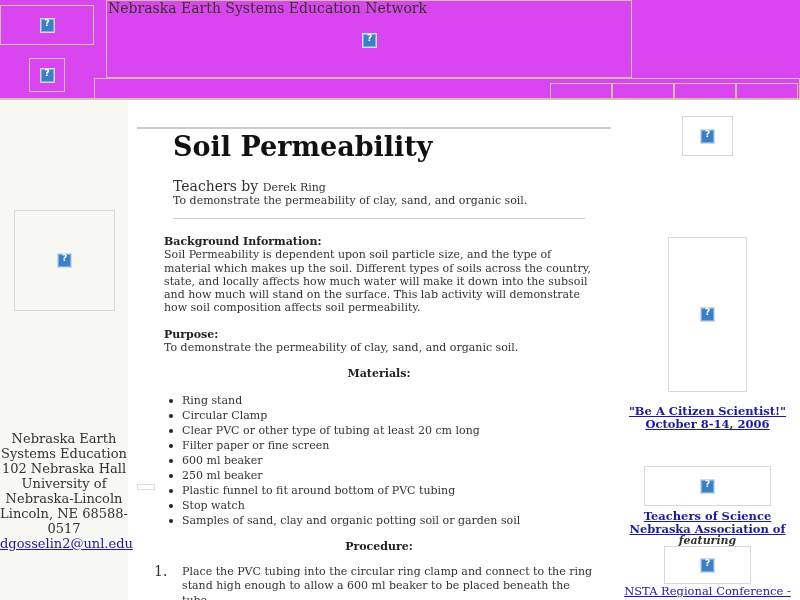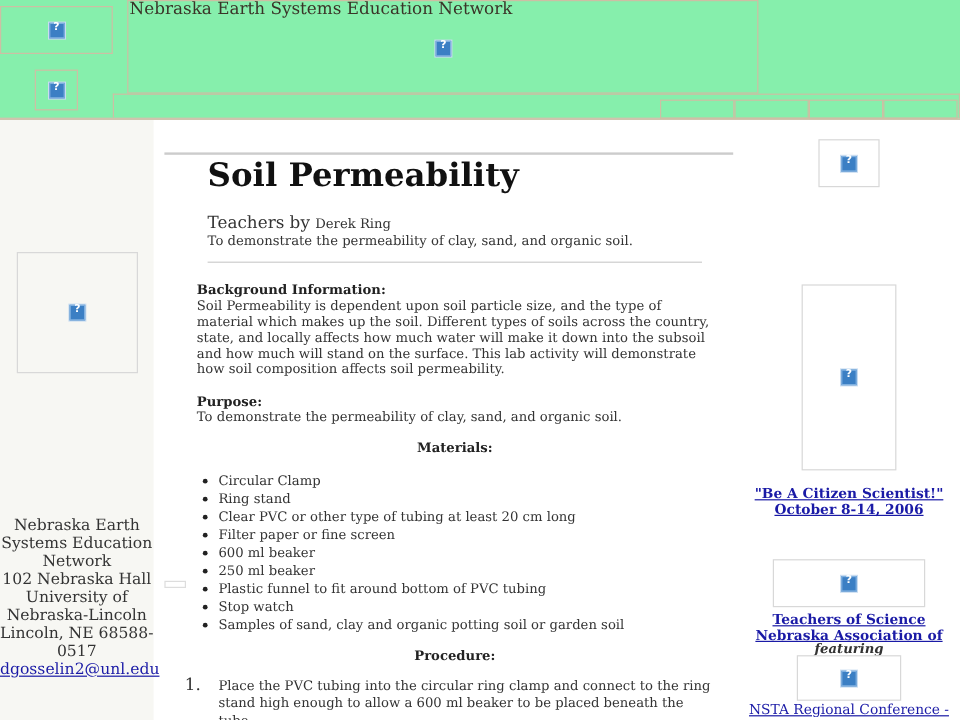--- a/index.html
+++ b/index.html
@@ -20,21 +20,21 @@
     text-align: center; font-size: 9px; font-weight: bold; color: #fff;
     font-family: "DejaVu Sans", sans-serif;
   }
   .img-box {
     position: absolute; border: 1px solid #d8d8d8; box-sizing: border-box;
     display: flex; align-items: center; justify-content: center;
   }
   
   #header {
     position: absolute; left: 0; top: 0; width: 800px; height: 98px;
-    background: #86efac; border-bottom: 2px solid #cfc4ae;
+    background: #d946ef; border-bottom: 2px solid #cfc4ae;
   }
   .hdr-box { position: absolute; border: 1px solid #cdbfa4; box-sizing: border-box; }
   #site-title {
     position: absolute; left: 108px; top: 0px; font-size: 14px; color: #3a3428;
     white-space: nowrap;
   }
   
   #left {
     position: absolute; left: 0; top: 100px; width: 128px; height: 584px;
     background: #f7f7f3;
@@ -98,21 +98,20 @@
   </div>
 </div>
 
 <div id="left">
   <div class="img-box" style="left:14px;top:110px;width:101px;height:101px;">
     <span class="broken-img"></span>
   </div>
   <div id="left-address">
     <div>Nebraska Earth</div>
     <div>Systems Education</div>
-    <div>Network</div>
     <div>102 Nebraska Hall</div>
     <div>University of</div>
     <div>Nebraska-Lincoln</div>
     <div>Lincoln, NE 68588-</div>
     <div>0517</div>
     <div><a>dgosselin2@unl.edu</a></div>
   </div>
 </div>
 
 <div id="main">
@@ -129,22 +128,22 @@
     <p>
       <span class="sec-title">Background Information:</span><br>
       <span>Soil Permeability is dependent upon soil particle size, and the type of material which makes up the soil. Different types of soils across the country, state, and locally affects how much water will make it down into the subsoil and how much will stand on the surface. This lab activity will demonstrate how soil composition affects soil permeability.</span>
     </p>
     <p>
       <span class="sec-title">Purpose:</span><br>
       <span>To demonstrate the permeability of clay, sand, and organic soil.</span>
     </p>
     <div class="sec-title">Materials:</div>
     <ul>
+      <li>Ring stand</li>
       <li>Circular Clamp</li>
-      <li>Ring stand</li>
       <li>Clear PVC or other type of tubing at least 20 cm long</li>
       <li>Filter paper or fine screen</li>
       <li>600 ml beaker</li>
       <li>250 ml beaker</li>
       <li>Plastic funnel to fit around bottom of PVC tubing</li>
       <li>Stop watch</li>
       <li>Samples of sand, clay and organic potting soil or garden soil</li>
     </ul>
     <div class="sec-title">Procedure:</div>
     <ol>

